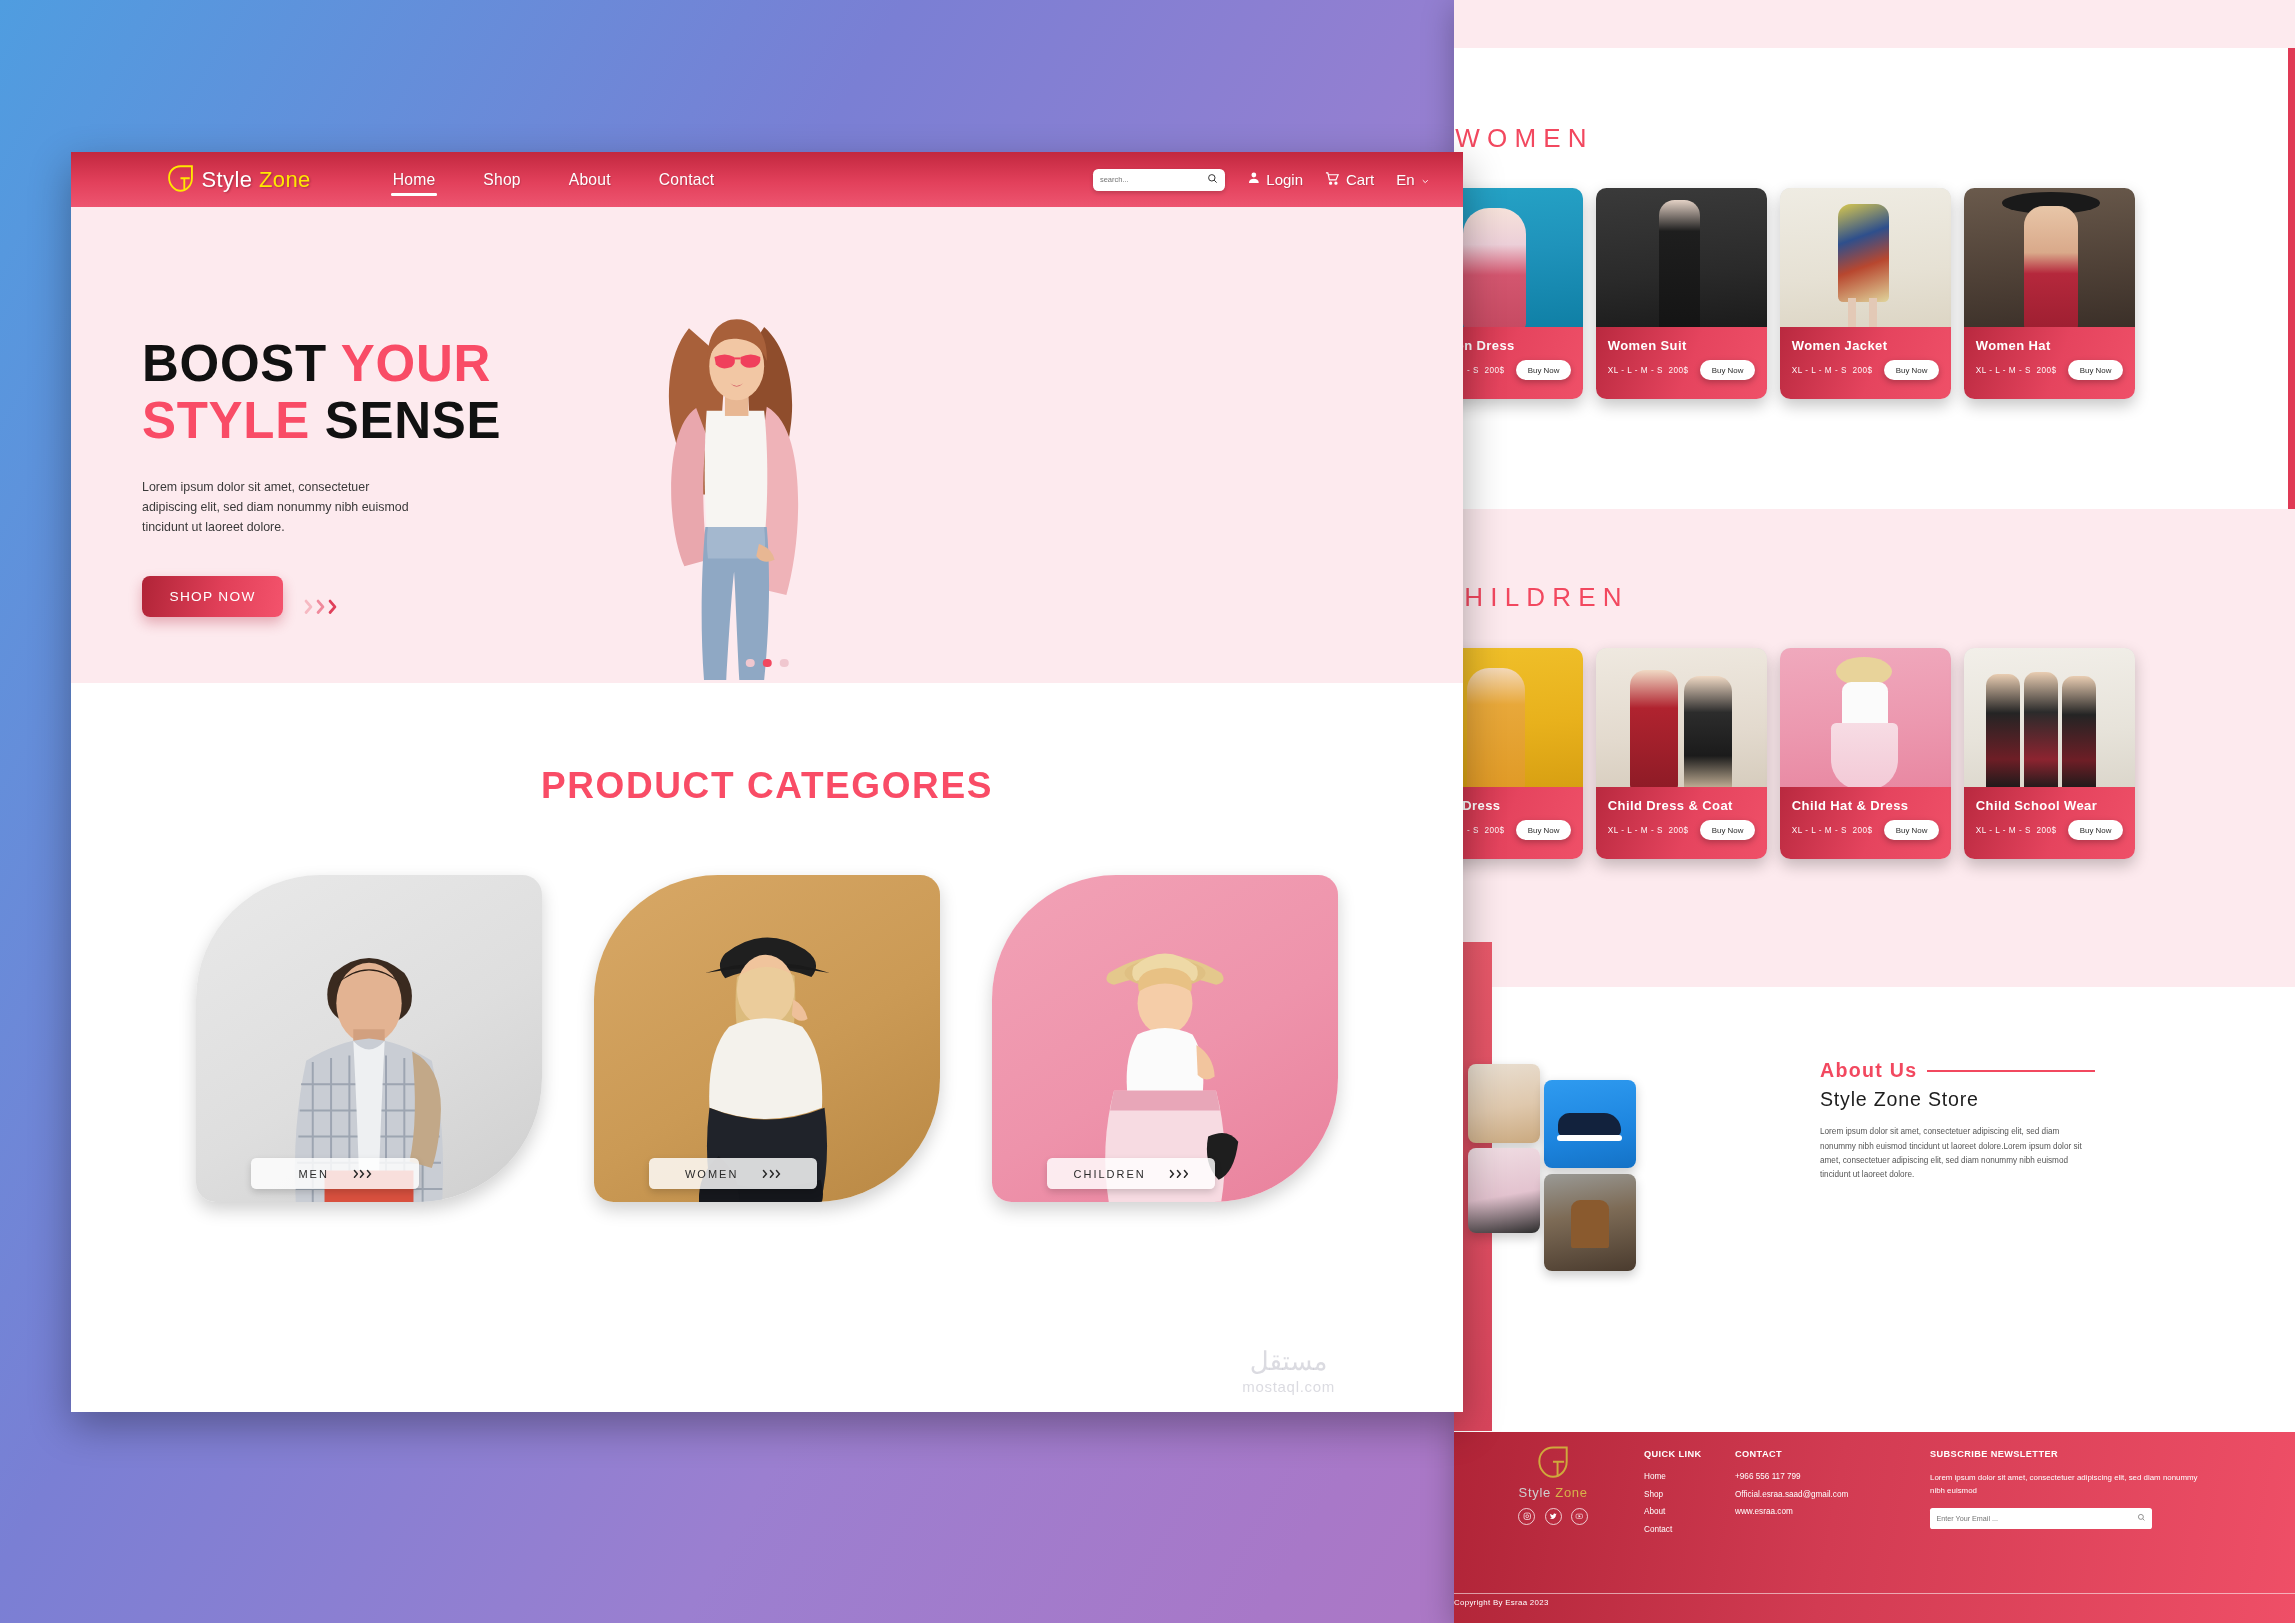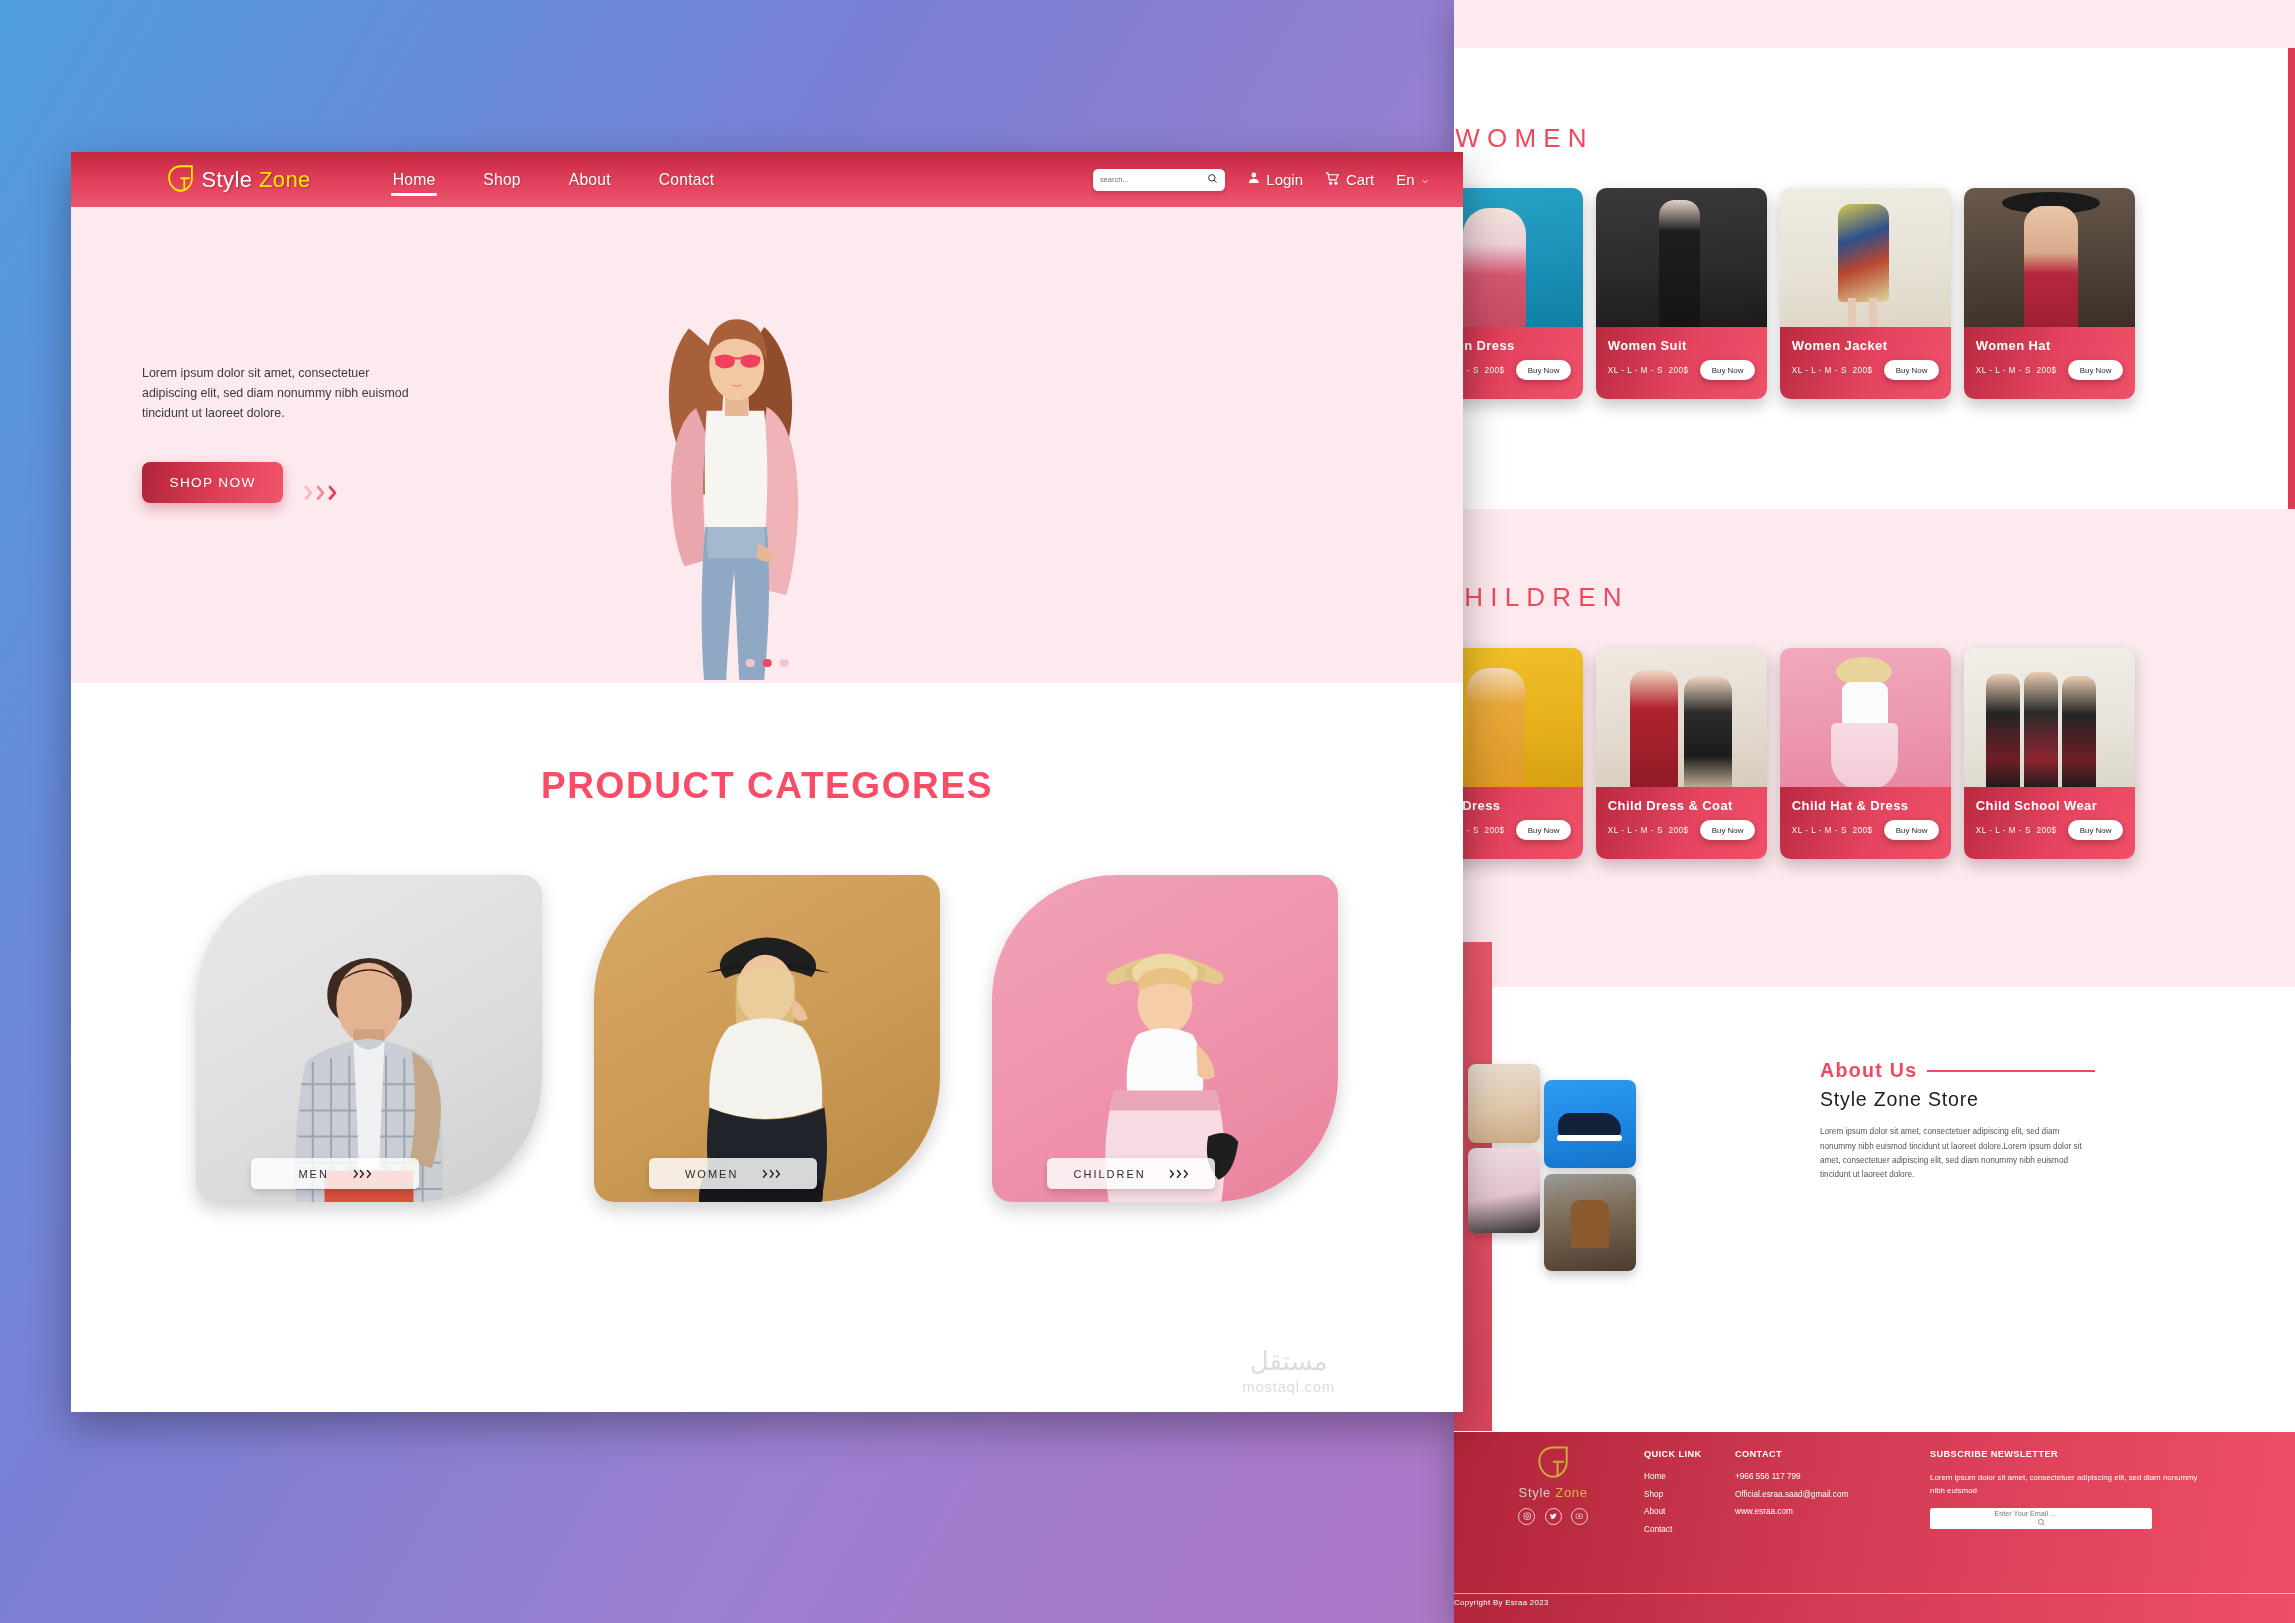--- a/index.html
+++ b/index.html
@@ -95,21 +95,21 @@
 
   .foot-col { position:absolute; top: 17px; }
   .foot-col h4 { font-size: 9.2px; letter-spacing: 0.4px; font-weight:700; margin-bottom: 13px; white-space:nowrap; }
   .foot-col li { list-style:none; font-size: 8.2px; margin-bottom: 8.5px; white-space:nowrap; }
   .fc-quick { left: 190px; }
   .fc-contact { left: 281px; }
   .fc-news { left: 476px; width: 275px; }
   .news-text { font-size: 7.9px; line-height:1.6; margin-bottom: 10.5px; }
   .news-input {
     display:flex; align-items:center; background:#fff; border-radius: 2.6px;
-    height: 21px; padding: 0 6.5px; width: 222px; flex-direction: column;
+    height: 21px; padding: 0 6.5px; width: 222px;
   }
   .news-input input {
     flex:1; border:none; outline:none; font-size: 7.2px; color:#999;
     font-family:"Liberation Sans", sans-serif;
   }
   .news-btn { border:none; background:transparent; cursor:pointer; color:#666; font-size:8.5px; }
   .copy-rule { position:absolute; left:0; bottom: 30px; width:100%; height:1px; background:rgba(255,255,255,.55); }
   .copy-txt { position:absolute; bottom: 17px; width:100%; text-align:left; font-size: 7.9px; letter-spacing:0.3px; }
 
   
@@ -489,20 +489,24 @@
           <svg width="8.5" height="8.5" viewBox="0 0 24 24" fill="none" stroke="#fff" stroke-width="2.6">
             <path d="M5 9 L12 16 L19 9"></path>
           </svg>
         </span>
       </div>
     </div>
   </div>
 
   <div class="hero">
     <div class="hero-copy">
+      <div class="hero-h1">
+        <div><span>BOOST </span><span class="pink">YOUR</span></div>
+        <div><span class="pink">STYLE </span><span>SENSE</span></div>
+      </div>
       <div class="hero-p">Lorem ipsum dolor sit amet, consectetuer adipiscing elit, sed diam nonummy nibh euismod tincidunt ut laoreet dolore.</div>
       <div class="hero-cta">
         <button class="shop-btn">SHOP NOW</button>
         <span class="chevs">
           <svg class="chev" viewBox="0 0 12 24" fill="none" stroke="#f6b9c2" stroke-width="3.4" stroke-linecap="round" stroke-linejoin="round">
               <path d="M3 5 L9 12 L3 19"></path>
             </svg>
           <svg class="chev" viewBox="0 0 12 24" fill="none" stroke="#f08a9c" stroke-width="3.4" stroke-linecap="round" stroke-linejoin="round">
               <path d="M3 5 L9 12 L3 19"></path>
             </svg>

